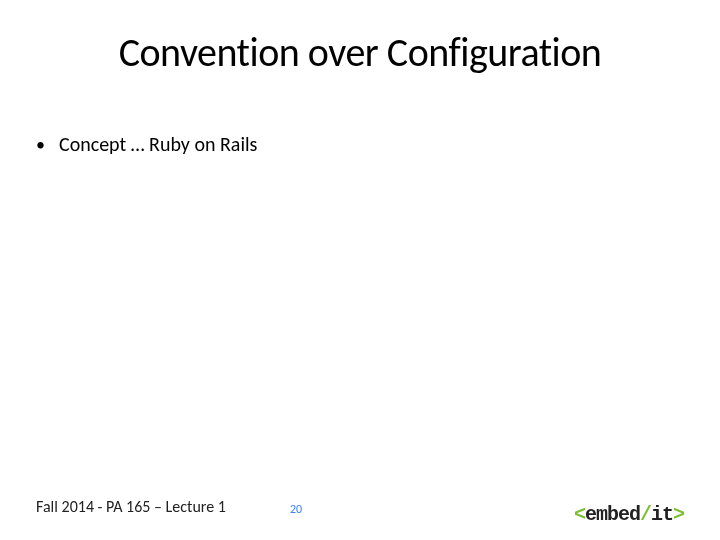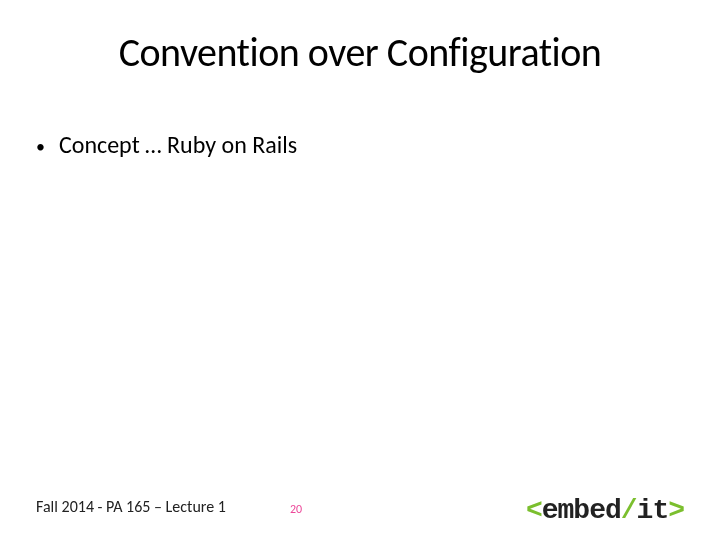--- a/index.html
+++ b/index.html
@@ -2,24 +2,24 @@
 <html><head>
 <meta charset="utf-8">
 <style>
   * { margin: 0; padding: 0; box-sizing: border-box; }
   html, body { width: 720px; height: 540px; background: #fff; font-family: Calibri, "Segoe UI", Arial, sans-serif; color: #000; }
   .slide { position: relative; width: 720px; height: 540px; }
   .title { position: absolute; top: 28px; left: 0; width: 720px; text-align: center; font-size: 40px; font-weight: 400; letter-spacing: -0.5px; }
   .body { position: absolute; top: 130px; left: 36px; right: 60px; }
   .bullet-row { display: flex; align-items: baseline; }
   .bullet-dot { font-size: 18px; line-height: 1; margin-right: 14px; margin-top: 6px; }
-  .bullet-text { font-size: 24px; }
+  .bullet-text { font-size: 20px; }
   .footer-left { position: absolute; left: 36px; bottom: 24px; font-size: 16px; color: #222; }
-  .footer-center { position: absolute; left: 0; width: 592px; bottom: 24px; text-align: center; font-size: 12px; color: #ec4899; }
-  .logo { position: absolute; right: 36px; bottom: 14px; font-family: "Courier New", monospace; font-weight: bold; font-size: 28px; letter-spacing: -1px; white-space: nowrap; }
+  .footer-center { position: absolute; left: 0; width: 592px; bottom: 24px; text-align: center; font-size: 12px; color: #3b82f6; }
+  .logo { position: absolute; right: 36px; bottom: 14px; font-family: "Courier New", monospace; font-weight: bold; font-size: 20px; letter-spacing: -1px; white-space: nowrap; }
   .logo .lt, .logo .gt { color: #7bbf2e; }
   .logo .slash { color: #7bbf2e; }
   .logo .word { color: #222; }
 </style>
 </head>
 <body>
 
 <div class="slide">
 
   <h1 class="title">Convention over Configuration</h1>

